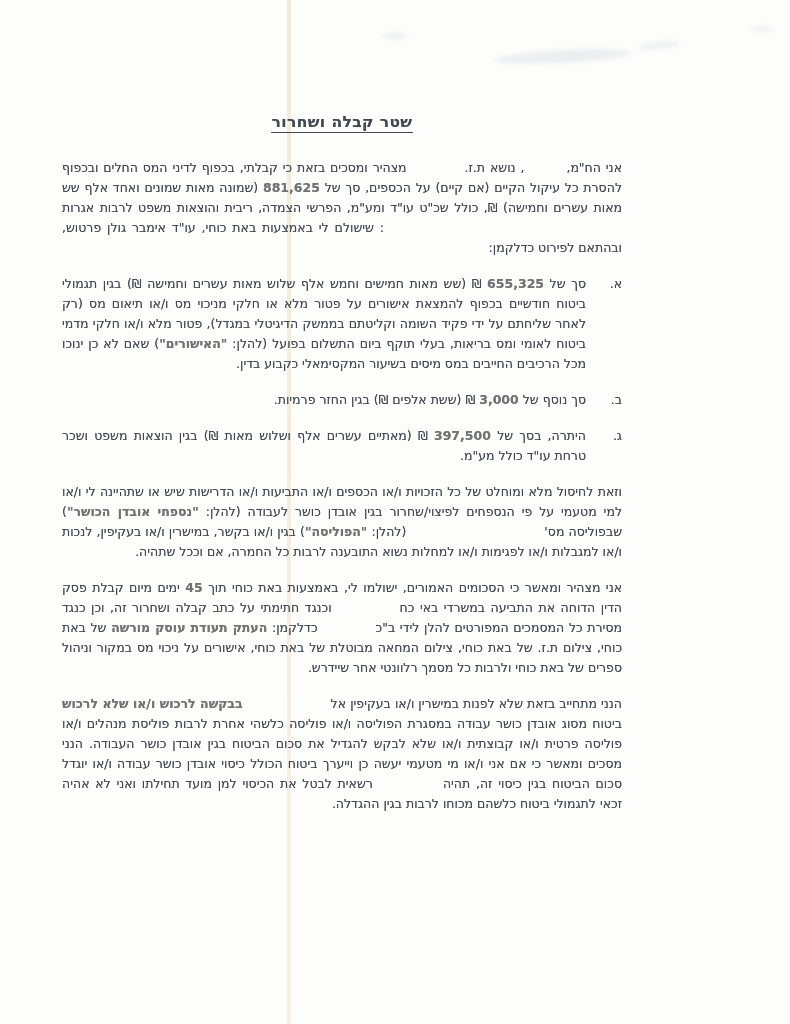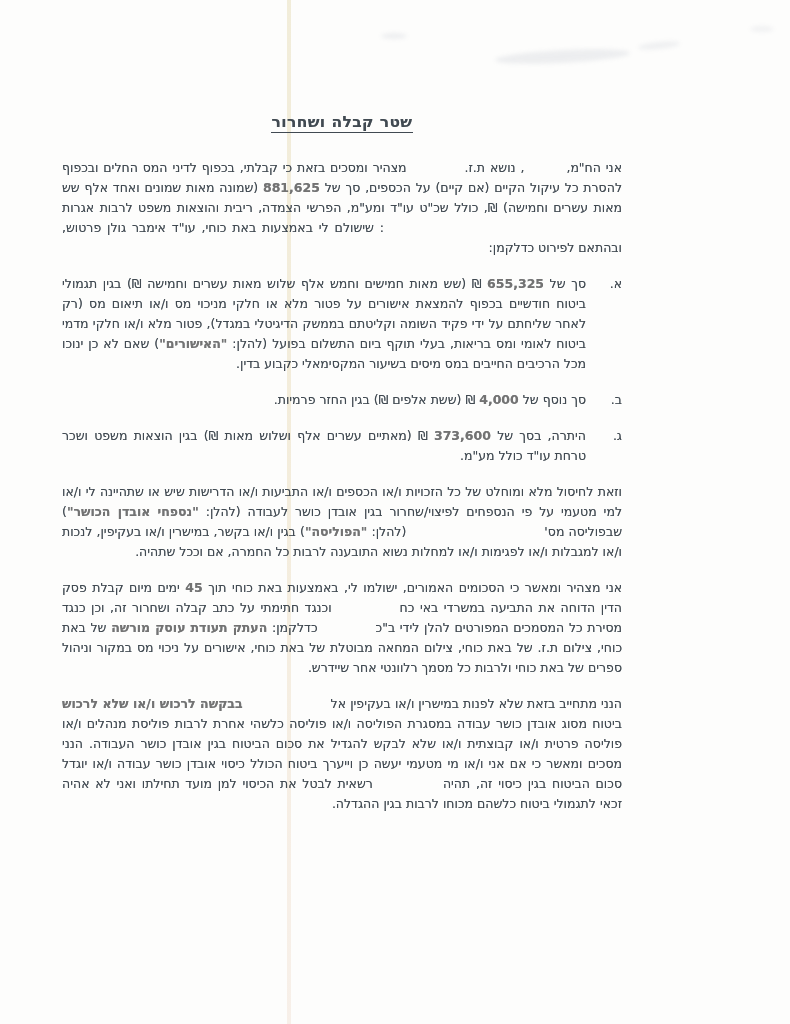--- a/index.html
+++ b/index.html
@@ -57,25 +57,25 @@
     <div>
         <div class="para">
           <span class="ptext">אני הח"מ,<span class="gap" style="width: 42px;"></span>, נושא ת.ז.<span class="gap" style="width: 58px;"></span>מצהיר ומסכים בזאת כי קבלתי, בכפוף לדיני המס החלים ובכפוף להסרת כל עיקול הקיים (אם קיים) על הכספים, סך של <b>881,625</b> (שמונה מאות שמונים ואחד אלף שש מאות עשרים וחמישה) ₪, כולל שכ"ט עו"ד ומע"מ, הפרשי הצמדה, ריבית והוצאות משפט לרבות אגרות<span class="gap" style="width: 238px;"></span>: שישולם לי באמצעות באת כוחי, עו"ד אימבר גולן פרטוש, ובהתאם לפירוט כדלקמן:</span>
         </div>
         <div class="para lettered">
           <span class="marker">א.</span>
           <span class="ptext">סך של <b>655,325</b> ₪ (שש מאות חמישים וחמש אלף שלוש מאות עשרים וחמישה ₪) בגין תגמולי ביטוח חודשיים בכפוף להמצאת אישורים על פטור מלא או חלקי מניכוי מס ו/או תיאום מס (רק לאחר שליחתם על ידי פקיד השומה וקליטתם בממשק הדיגיטלי במגדל), פטור מלא ו/או חלקי מדמי ביטוח לאומי ומס בריאות, בעלי תוקף ביום התשלום בפועל (להלן: <b>"האישורים"</b>) שאם לא כן ינוכו מכל הרכיבים החייבים במס מיסים בשיעור המקסימאלי כקבוע בדין.</span>
         </div>
         <div class="para lettered">
           <span class="marker">ב.</span>
-          <span class="ptext">סך נוסף של <b>4,000</b> ₪ (ששת אלפים ₪) בגין החזר פרמיות.</span>
+          <span class="ptext">סך נוסף של <b>3,000</b> ₪ (ששת אלפים ₪) בגין החזר פרמיות.</span>
         </div>
         <div class="para lettered">
           <span class="marker">ג.</span>
-          <span class="ptext">היתרה, בסך של <b>373,600</b> ₪ (מאתיים עשרים אלף ושלוש מאות ₪) בגין הוצאות משפט ושכר טרחת עו"ד כולל מע"מ.</span>
+          <span class="ptext">היתרה, בסך של <b>397,500</b> ₪ (מאתיים עשרים אלף ושלוש מאות ₪) בגין הוצאות משפט ושכר טרחת עו"ד כולל מע"מ.</span>
         </div>
         <div class="para">
           <span class="ptext">וזאת לחיסול מלא ומוחלט של כל הזכויות ו/או הכספים ו/או התביעות ו/או הדרישות שיש או שתהיינה לי ו/או למי מטעמי על פי הנספחים לפיצוי/שחרור בגין אובדן כושר לעבודה (להלן: <b>"נספחי אובדן הכושר"</b>) שבפוליסה מס'<span class="gap" style="width: 138px;"></span>(להלן: <b>"הפוליסה"</b>) בגין ו/או בקשר, במישרין ו/או בעקיפין, לנכות ו/או למגבלות ו/או לפגימות ו/או למחלות נשוא התובענה לרבות כל החמרה, אם וככל שתהיה.</span>
         </div>
         <div class="para">
           <span class="ptext">אני מצהיר ומאשר כי הסכומים האמורים, ישולמו לי, באמצעות באת כוחי תוך <b>45</b> ימים מיום קבלת פסק הדין הדוחה את התביעה במשרדי באי כח<span class="gap" style="width: 68px;"></span>וכנגד חתימתי על כתב קבלה ושחרור זה, וכן כנגד מסירת כל המסמכים המפורטים להלן לידי ב"כ<span class="gap" style="width: 58px;"></span>כדלקמן: <b>העתק תעודת עוסק מורשה</b> של באת כוחי, צילום ת.ז. של באת כוחי, צילום המחאה מבוטלת של באת כוחי, אישורים על ניכוי מס במקור וניהול ספרים של באת כוחי ולרבות כל מסמך רלוונטי אחר שיידרש.</span>
         </div>
         <div class="para">
           <span class="ptext">הנני מתחייב בזאת שלא לפנות במישרין ו/או בעקיפין אל<span class="gap" style="width: 88px;"></span><b>בבקשה לרכוש ו/או שלא לרכוש</b> ביטוח מסוג אובדן כושר עבודה במסגרת הפוליסה ו/או פוליסה כלשהי אחרת לרבות פוליסת מנהלים ו/או פוליסה פרטית ו/או קבוצתית ו/או שלא לבקש להגדיל את סכום הביטוח בגין אובדן כושר העבודה. הנני מסכים ומאשר כי אם אני ו/או מי מטעמי יעשה כן וייערך ביטוח הכולל כיסוי אובדן כושר עבודה ו/או יוגדל סכום הביטוח בגין כיסוי זה, תהיה<span class="gap" style="width: 70px;"></span>רשאית לבטל את הכיסוי למן מועד תחילתו ואני לא אהיה זכאי לתגמולי ביטוח כלשהם מכוחו לרבות בגין ההגדלה.</span>
         </div>

